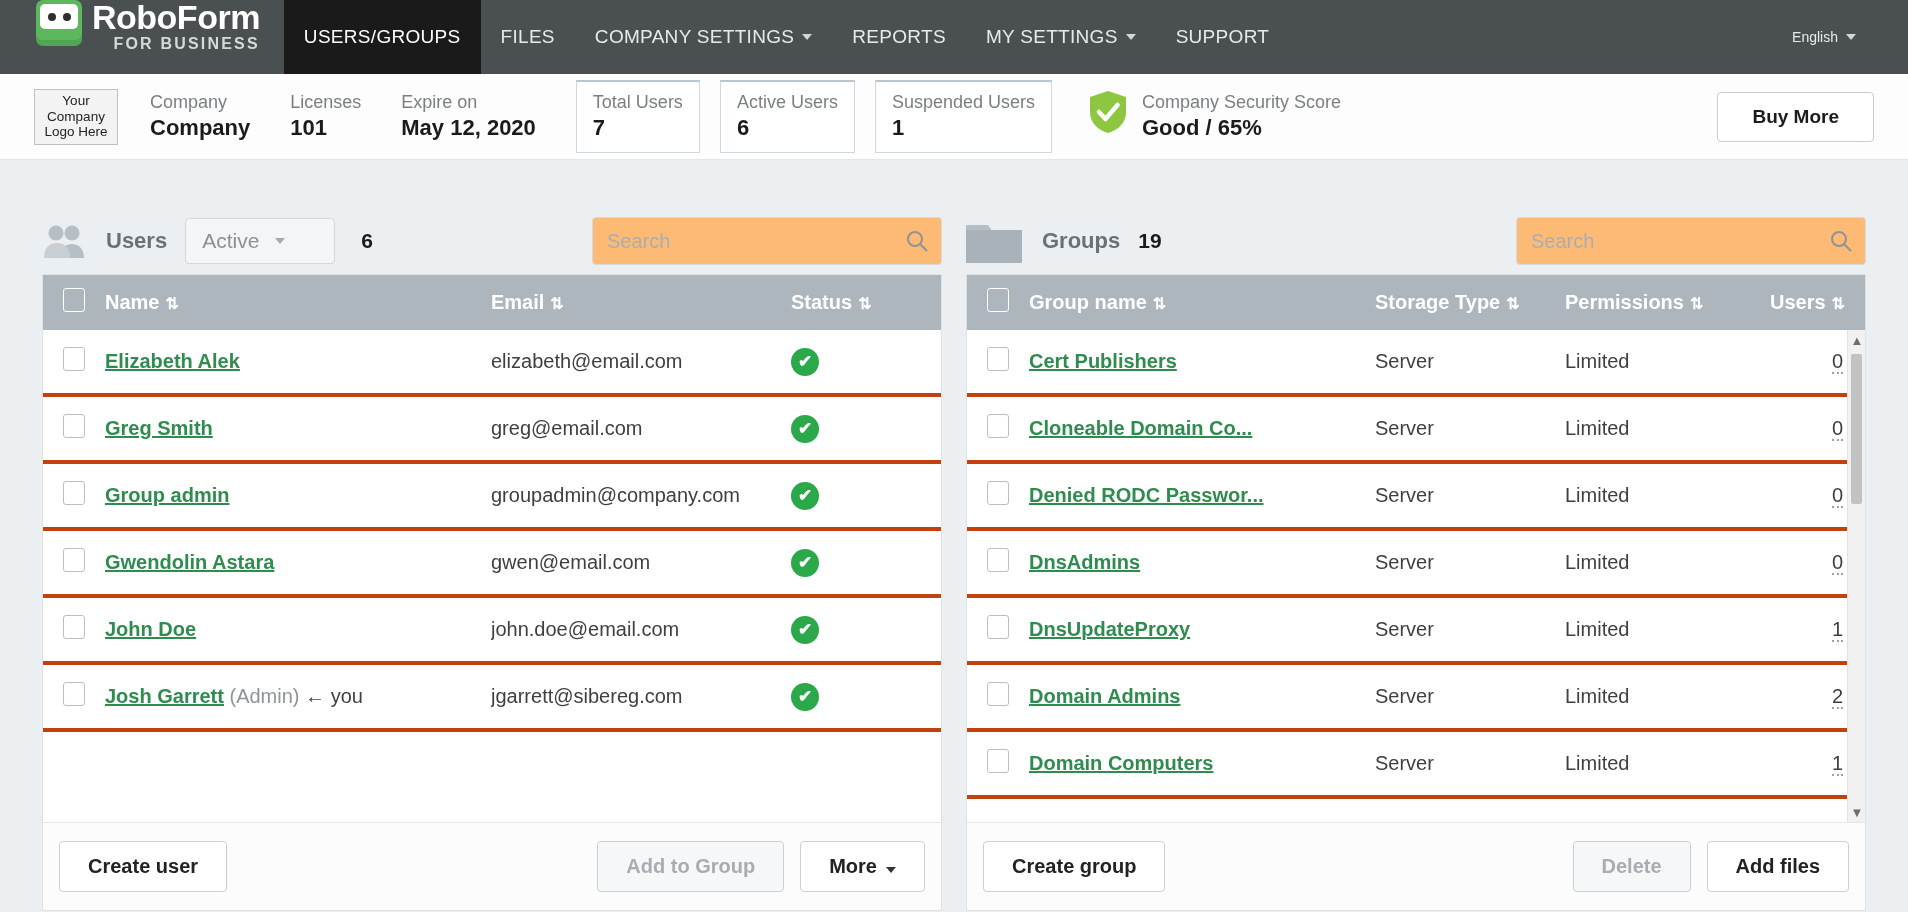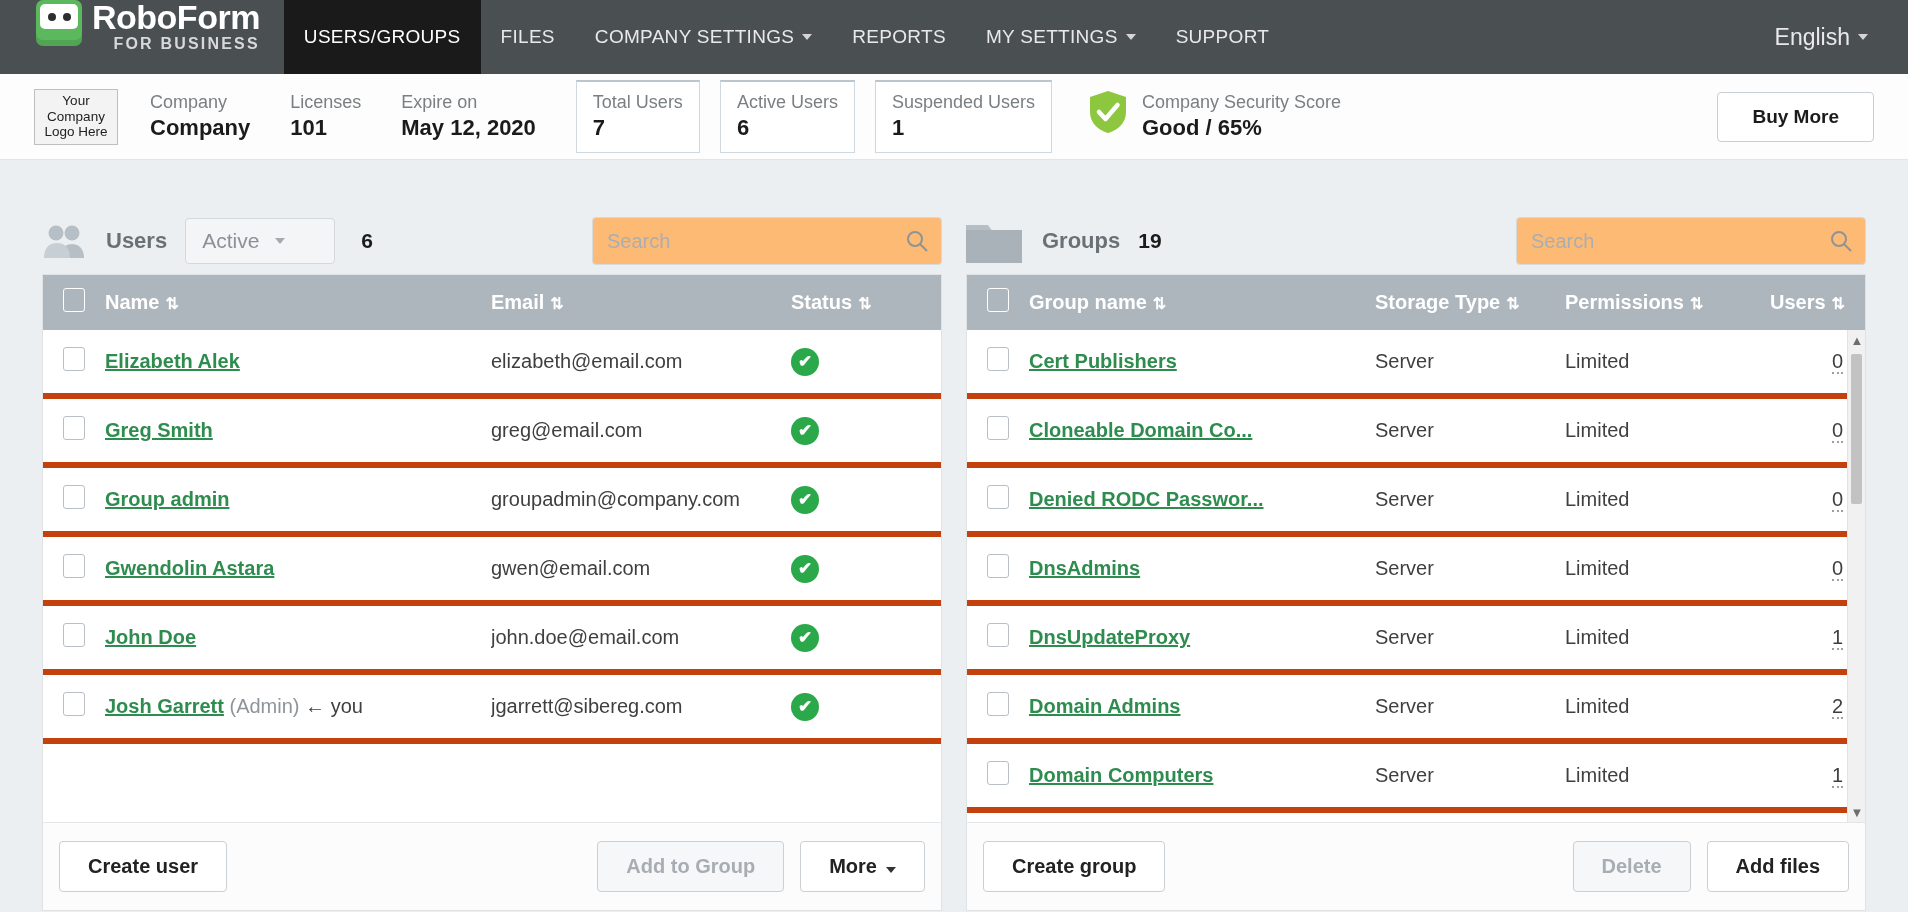--- a/index.html
+++ b/index.html
@@ -54,21 +54,21 @@
     cursor: pointer; white-space: nowrap;
   }
   .navitem.active { background: #1a1a1a; color: #ffffff; }
   .caret-down {
     display: inline-block; margin-left: 8px;
     border-left: 5px solid transparent; border-right: 5px solid transparent;
     border-top: 6px solid #d5d5d5;
   }
   .lang {
     margin-left: auto; display: flex; align-items: center;
-    padding-right: 40px; color: #e9e9e9; font-size: 23px; cursor: pointer;
+    padding-right: 52px; color: #e9e9e9; font-size: 14px; cursor: pointer;
   }
 
   
   .infobar {
     height: 86px; background: #fdfdfd;
     display: flex; align-items: center;
     padding: 0 34px;
     border-bottom: 1px solid #e2e5e7;
   }
   .complogo {
@@ -163,21 +163,21 @@
   .cb {
     width: 22px; height: 24px;
     border: 1px solid #fff; border-radius: 3px;
     background: transparent; display: inline-block;
     cursor: pointer;
   }
   tbody .cb { border-color: #b9bfc4; }
   tbody td {
     padding: 17px 0;
     font-size: 20px; color: #3f3f3f;
-    border-bottom: 6px solid #c2410c;
+    border-bottom: 4px solid #c2410c;
     white-space: nowrap; overflow: hidden; text-overflow: ellipsis;
   }
   .namelink {
     color: #2f8c4f; font-weight: bold; text-decoration: underline; cursor: pointer;
   }
   .admintag { color: #8e9499; font-weight: normal; }
   .youtag { color: #3f3f3f; font-weight: normal; }
   .statuscell { text-align: left; padding-left: 0 !important; }
   .okdot {
     width: 28px; height: 28px; border-radius: 50%;

